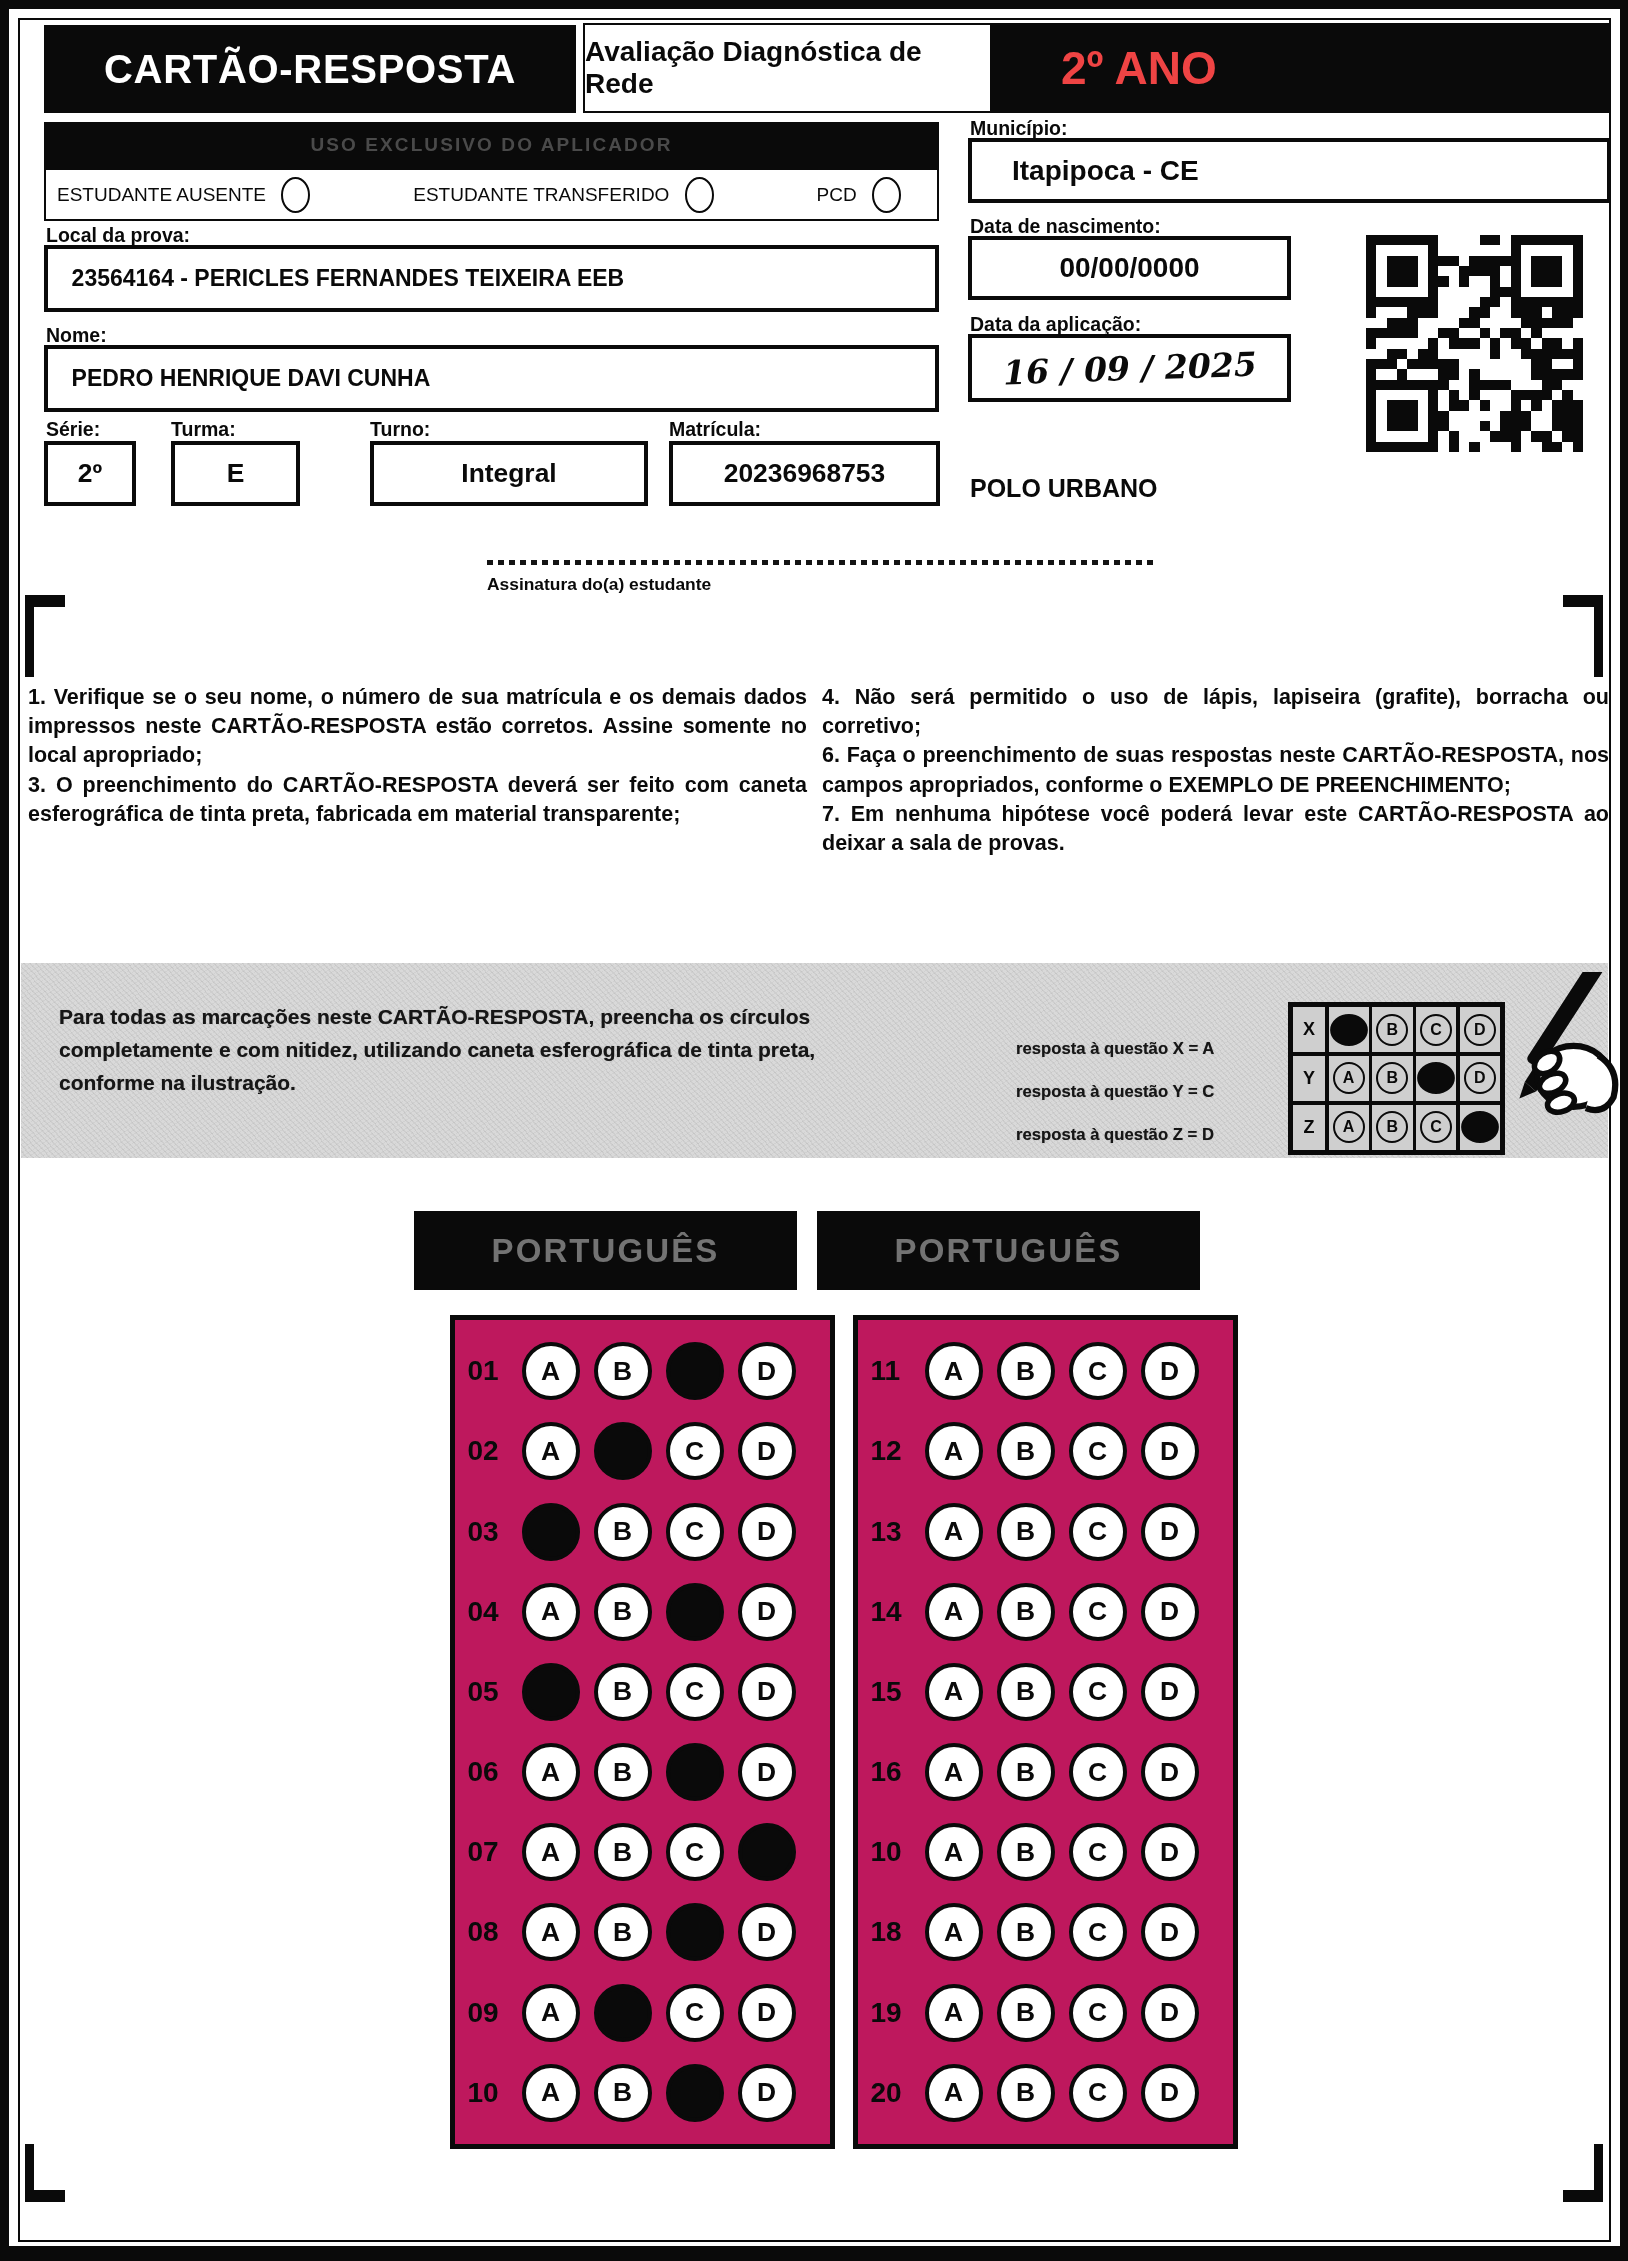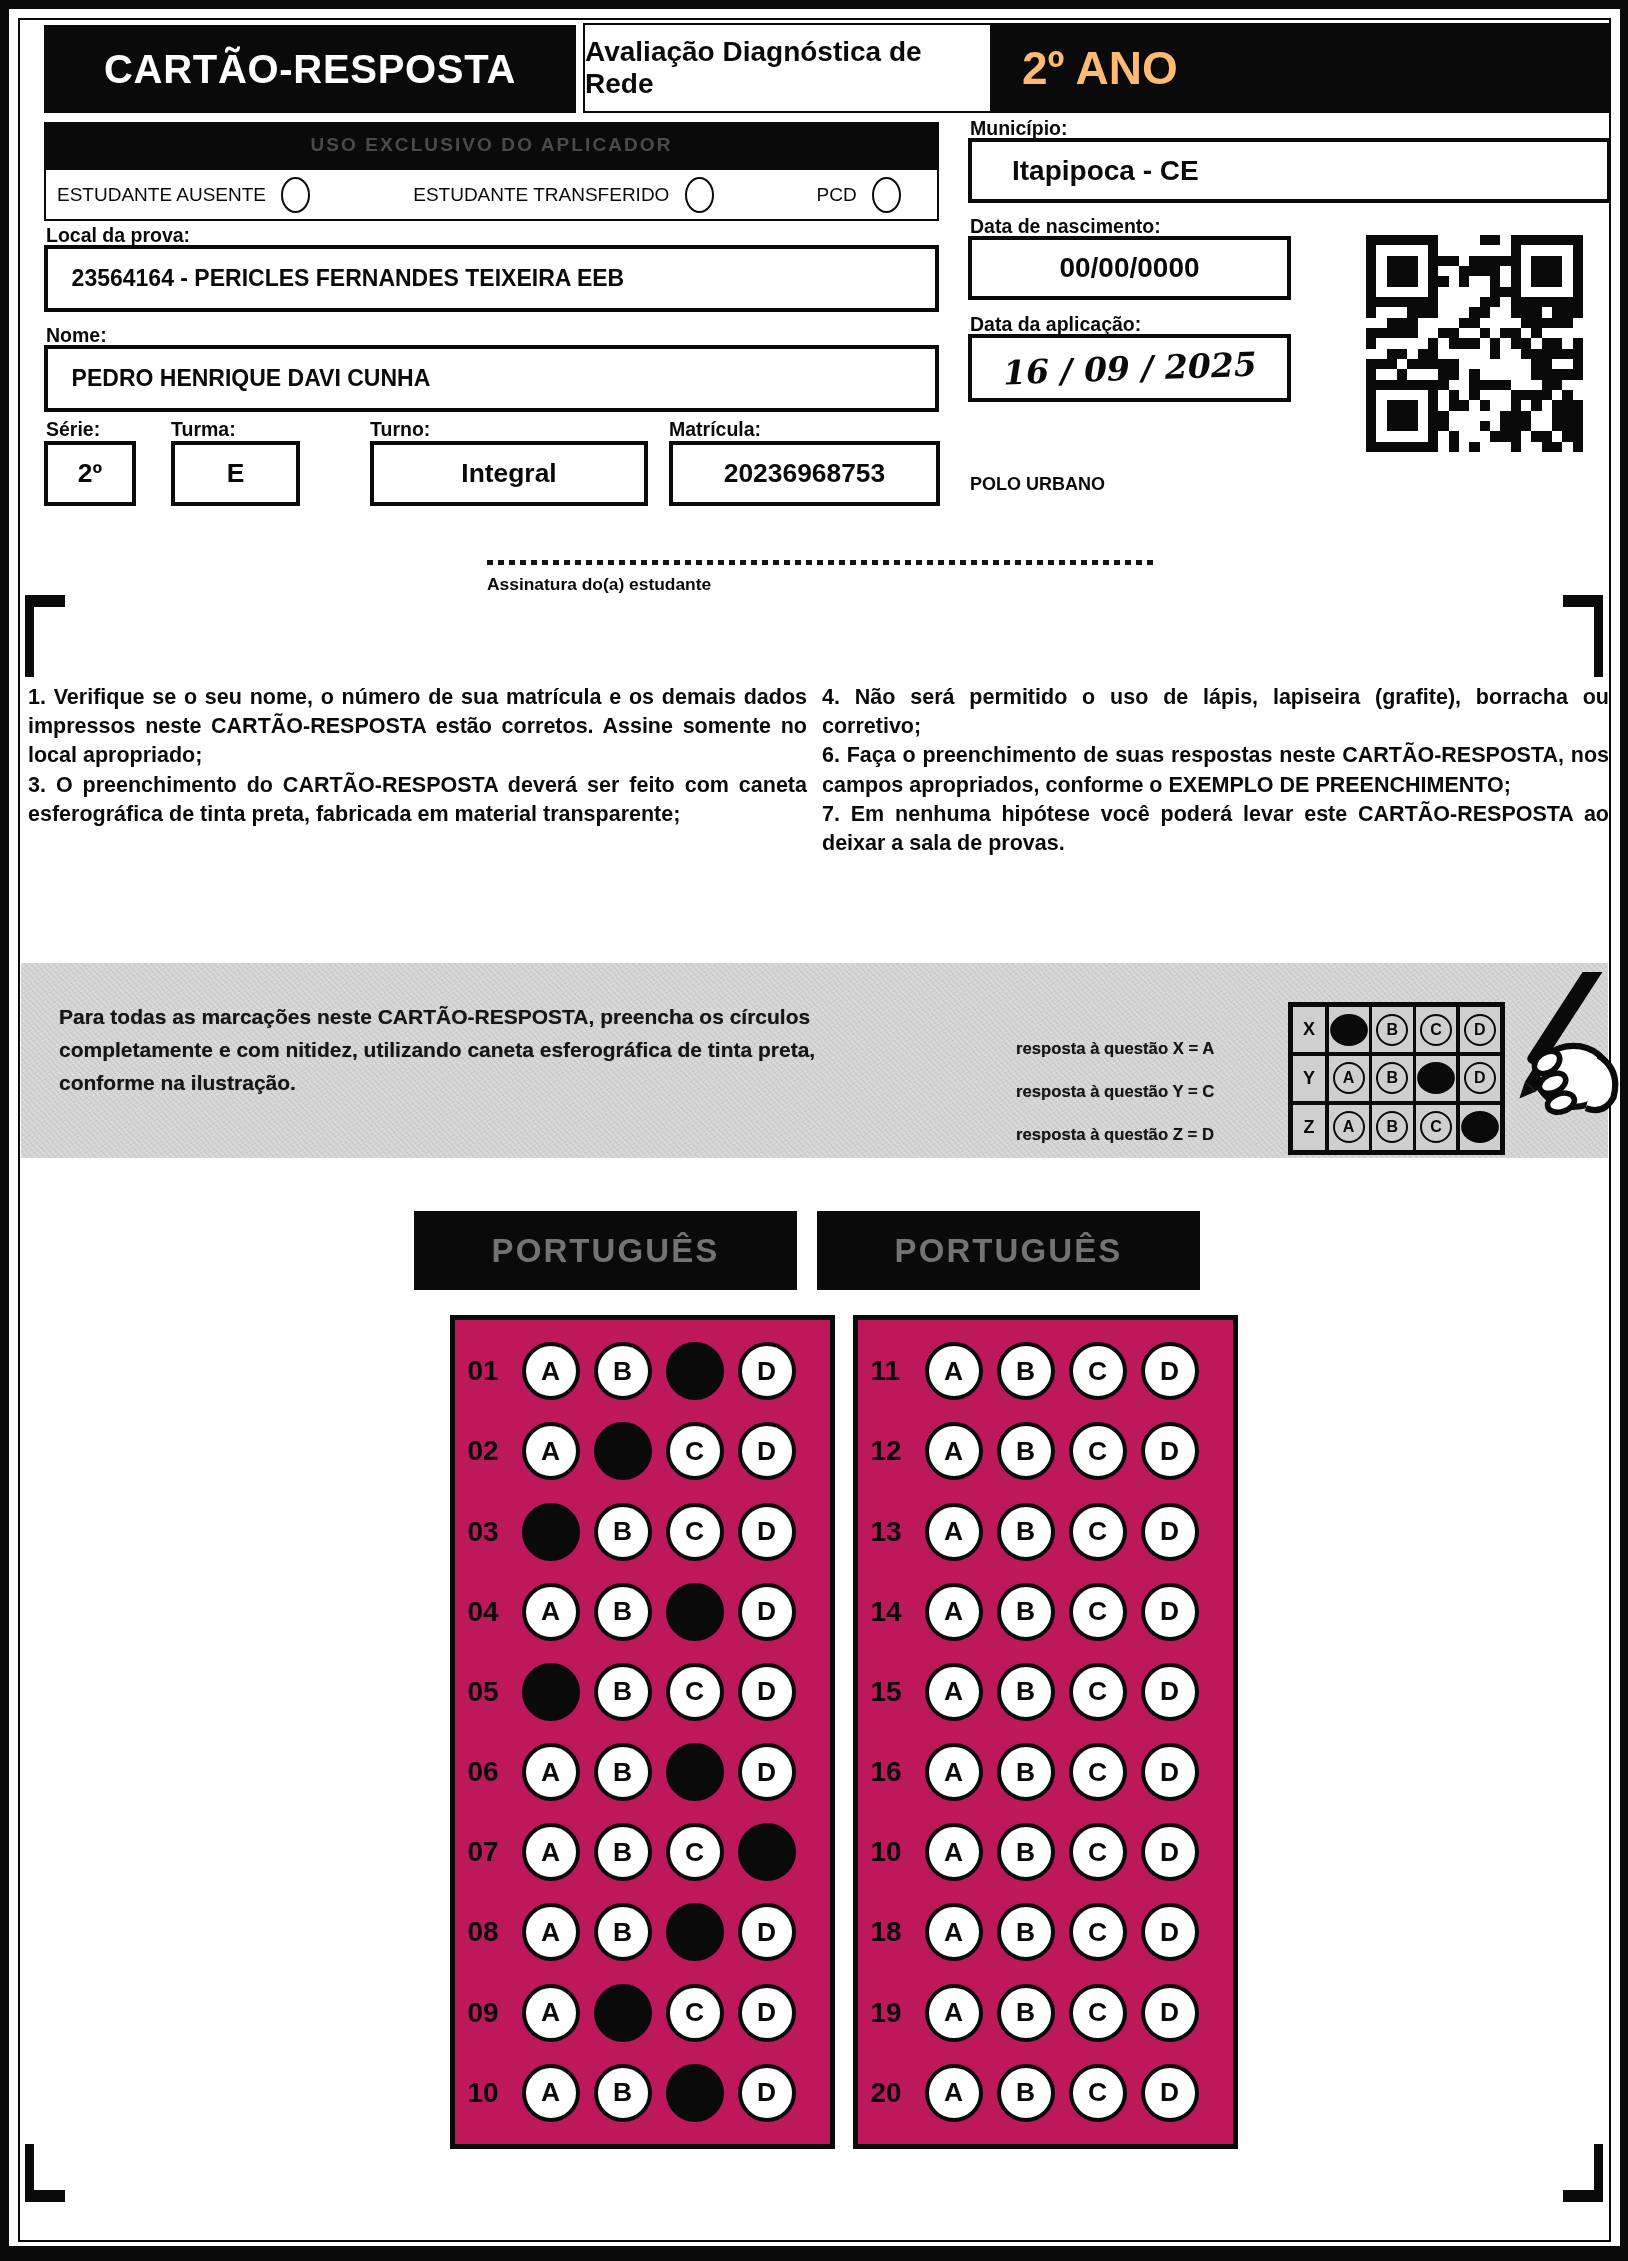--- a/index.html
+++ b/index.html
@@ -12,22 +12,22 @@
   .frame-left{left:0;top:0;width:9px;height:2261px;background:#0a0a0a;}
   .frame-right{left:1620px;top:0;width:8.3px;height:2261px;background:#0a0a0a;}
   .frame-bottom{left:0;top:2246px;width:1629px;height:15.3px;background:#0a0a0a;}
   .inner-frame{left:18px;top:18px;width:1593px;height:2224px;border:2.8px solid #0a0a0a;box-sizing:border-box;}
 
   
   .hdr-left{left:44px;top:25px;width:532px;height:88px;background:#0a0a0a;color:#fff;
             display:flex;align-items:center;justify-content:center;font-size:40px;font-weight:700;letter-spacing:0.7px;}
   .hdr-mid{left:583px;top:23px;width:409px;height:90px;background:#fff;border:2.8px solid #0a0a0a;box-sizing:border-box;
            display:flex;align-items:center;justify-content:center;font-size:28px;font-weight:700;}
-  .hdr-right{left:991px;top:23px;width:619px;height:90px;background:#0a0a0a;color:#fdba74;
-             display:flex;align-items:center;font-size:46px;font-weight:700;padding-left:31px;box-sizing:border-box;}
+  .hdr-right{left:991px;top:23px;width:619px;height:90px;background:#0a0a0a;color:#ef4444;
+             display:flex;align-items:center;font-size:46px;font-weight:700;padding-left:70px;box-sizing:border-box;}
 
   
   .aplic-band{left:44px;top:122px;width:895px;height:46px;background:#0a0a0a;color:#4a4a4a;
               display:flex;align-items:center;justify-content:center;font-size:19px;font-weight:700;letter-spacing:2.1px;}
   .cb-row{left:44px;top:168px;width:895px;height:53px;background:#fff;border:2.8px solid #0a0a0a;box-sizing:border-box;
           display:flex;align-items:center;justify-content:space-between;padding:0 36px 0 11px;}
   .cb-group{display:flex;align-items:center;gap:15.3px;font-size:19px;}
   .cb-circle{width:25px;height:32px;border:2.8px solid #0a0a0a;border-radius:50%;background:#fff;flex:none;}
 
   
@@ -44,21 +44,21 @@
   .turno-box{left:370px;top:441px;width:278px;height:65px;}
   .matric-box{left:669px;top:441px;width:271px;height:65px;}
 
   .munic-lbl{left:970px;top:117px;}
   .munic-box{left:968px;top:138px;width:643px;height:65px;padding-left:40px;font-size:28px;font-weight:700;}
   .nasc-lbl{left:970px;top:215px;}
   .nasc-box{left:968px;top:236px;width:323px;height:64px;justify-content:center;font-size:28px;font-weight:700;}
   .aplic-lbl{left:970px;top:313px;}
   .aplic-box{left:968px;top:334px;width:323px;height:68px;justify-content:center;}
   .handwrite{font-family:"DejaVu Serif", serif;font-style:italic;font-weight:700;font-size:33px;transform:rotate(-2deg);white-space:nowrap;}
-  .polo{left:970px;top:474px;font-size:18px;font-weight:700;}
+  .polo{left:970px;top:474px;font-size:25px;font-weight:700;}
 
   
   .qr{left:1366px;top:235px;width:217px;height:217px;display:grid;
       grid-template-columns:repeat(21,1fr);grid-template-rows:repeat(21,1fr);background:#fff;}
   .qr div{width:100%;height:100%;} .qr .on{background:#0a0a0a;}
 
   
   .sig-line{left:487px;top:560px;width:667px;height:4.9px;
             background:repeating-linear-gradient(90deg,#141414 0 6.3px,transparent 6.3px 11px);}
   .sig-lbl{left:487px;top:574px;width:667px;text-align:left;font-size:17.4px;font-weight:700;}

